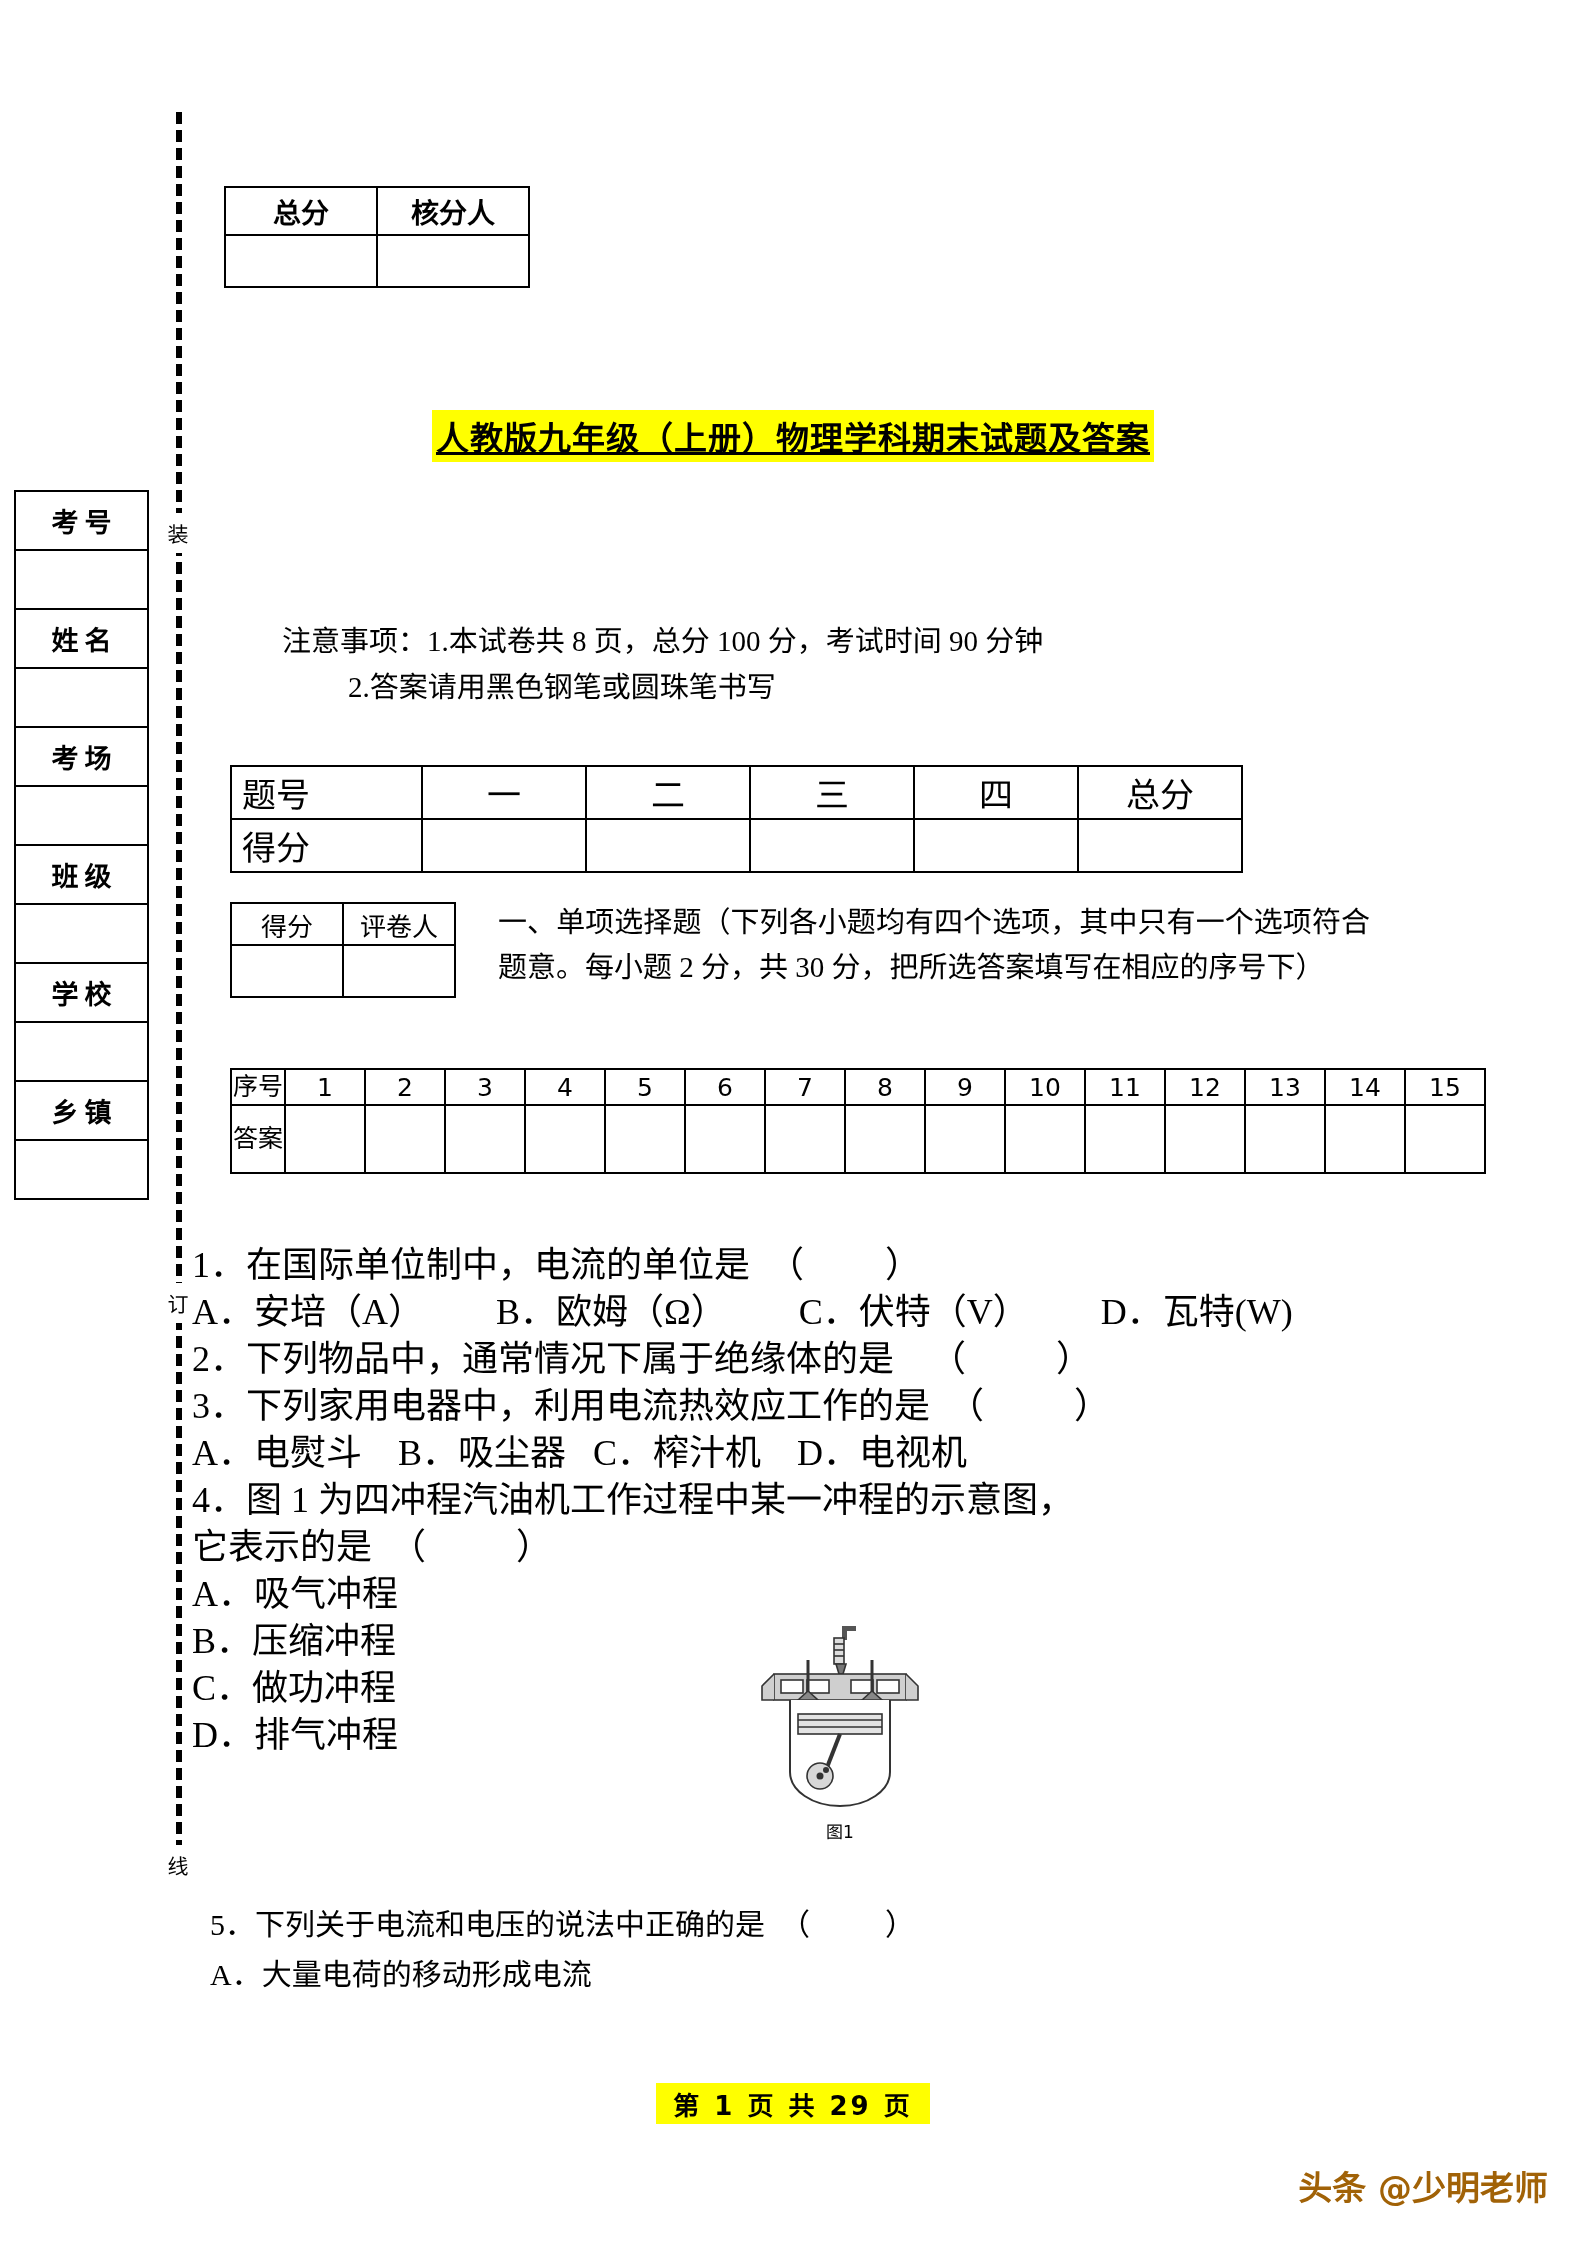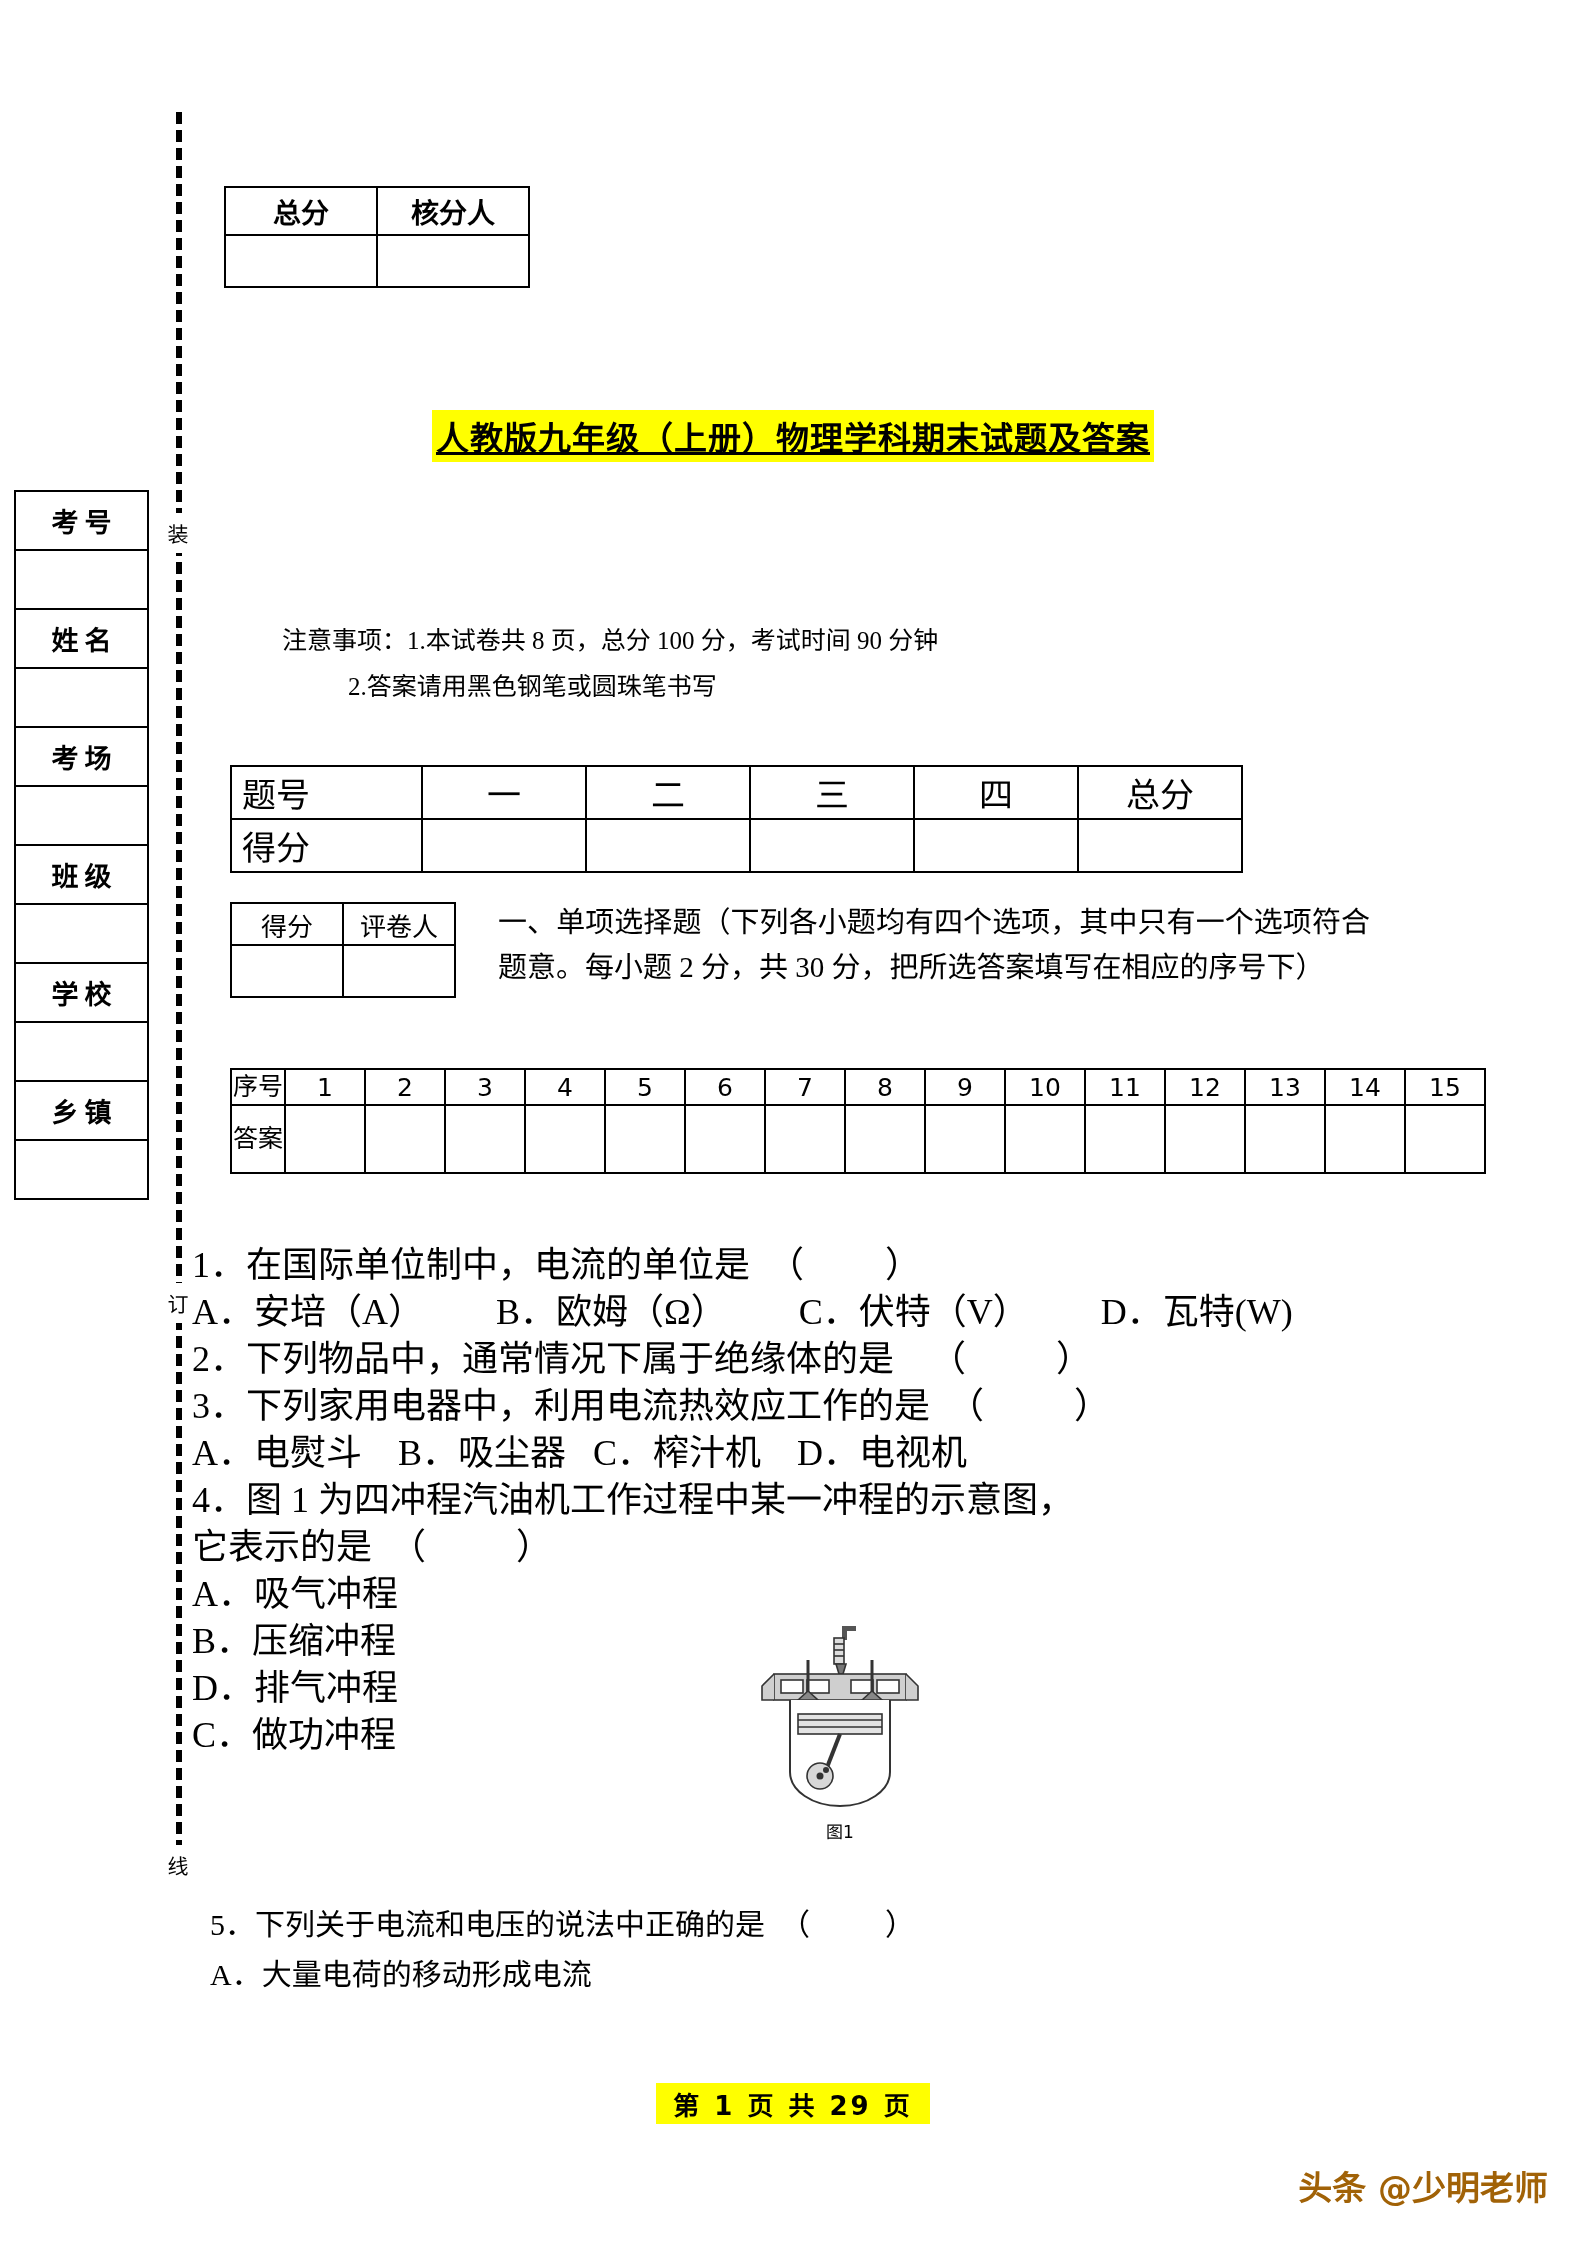--- a/index.html
+++ b/index.html
@@ -114,21 +114,21 @@
     font-family: "DejaVu Sans", "Liberation Sans", sans-serif;
     text-decoration: underline;
   }
 
   
   #notice {
     position: absolute;
     left: 282px;
     top: 618px;
     width: 1000px;
-    font-size: 25px;
+    font-size: 29px;
     line-height: 46px;
     font-family: "Liberation Serif", "DejaVu Serif", serif;
   }
   #notice .l2 { padding-left: 66px; }
 
   
   #marks-table {
     position: absolute;
     left: 218px;
     top: 765px;
@@ -376,22 +376,22 @@
   <div id="questions">
     <div class="q">1．在国际单位制中，电流的单位是  （         ）</div>
     <div class="opt">A．安培（A）        B．欧姆（Ω）        C．伏特（V）        D．瓦特(W)</div>
     <div class="q">2．下列物品中，通常情况下属于绝缘体的是    （          ）</div>
     <div class="q">3．下列家用电器中，利用电流热效应工作的是  （          ）</div>
     <div class="opt">A．电熨斗    B．吸尘器   C．榨汁机    D．电视机</div>
     <div class="q">4．图 1 为四冲程汽油机工作过程中某一冲程的示意图，</div>
     <div class="q">它表示的是  （          ）</div>
     <div class="opt">A．吸气冲程</div>
     <div class="opt">B．压缩冲程</div>
+    <div class="opt">C．做功冲程</div>
     <div class="opt">D．排气冲程</div>
-    <div class="opt">C．做功冲程</div>
   </div>
 
   <div id="figure-1">
     <svg width="180" height="190" viewBox="0 0 180 190">
       <g stroke="#333" fill="none" stroke-width="1.6">
 
         <path d="M92 6 h14 v5 h-9 v9 h-5 z" fill="#555" stroke="none"></path>
         <rect x="84" y="18" width="10" height="26" fill="#ddd" stroke="#333"></rect>
         <line x1="84" y1="24" x2="94" y2="24"></line>
         <line x1="84" y1="30" x2="94" y2="30"></line>

